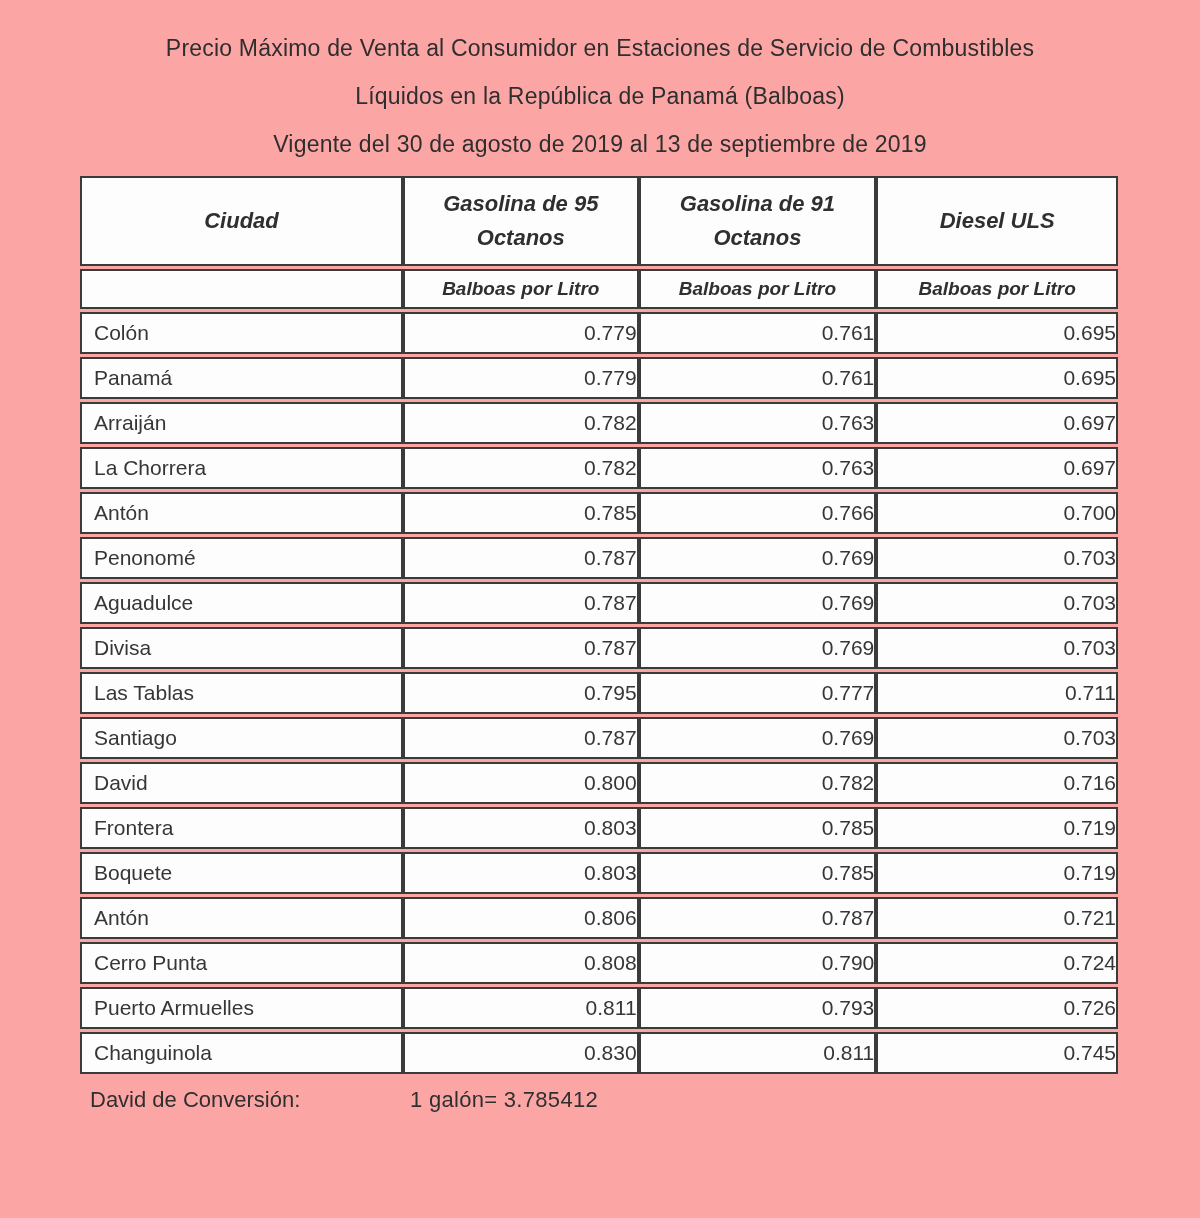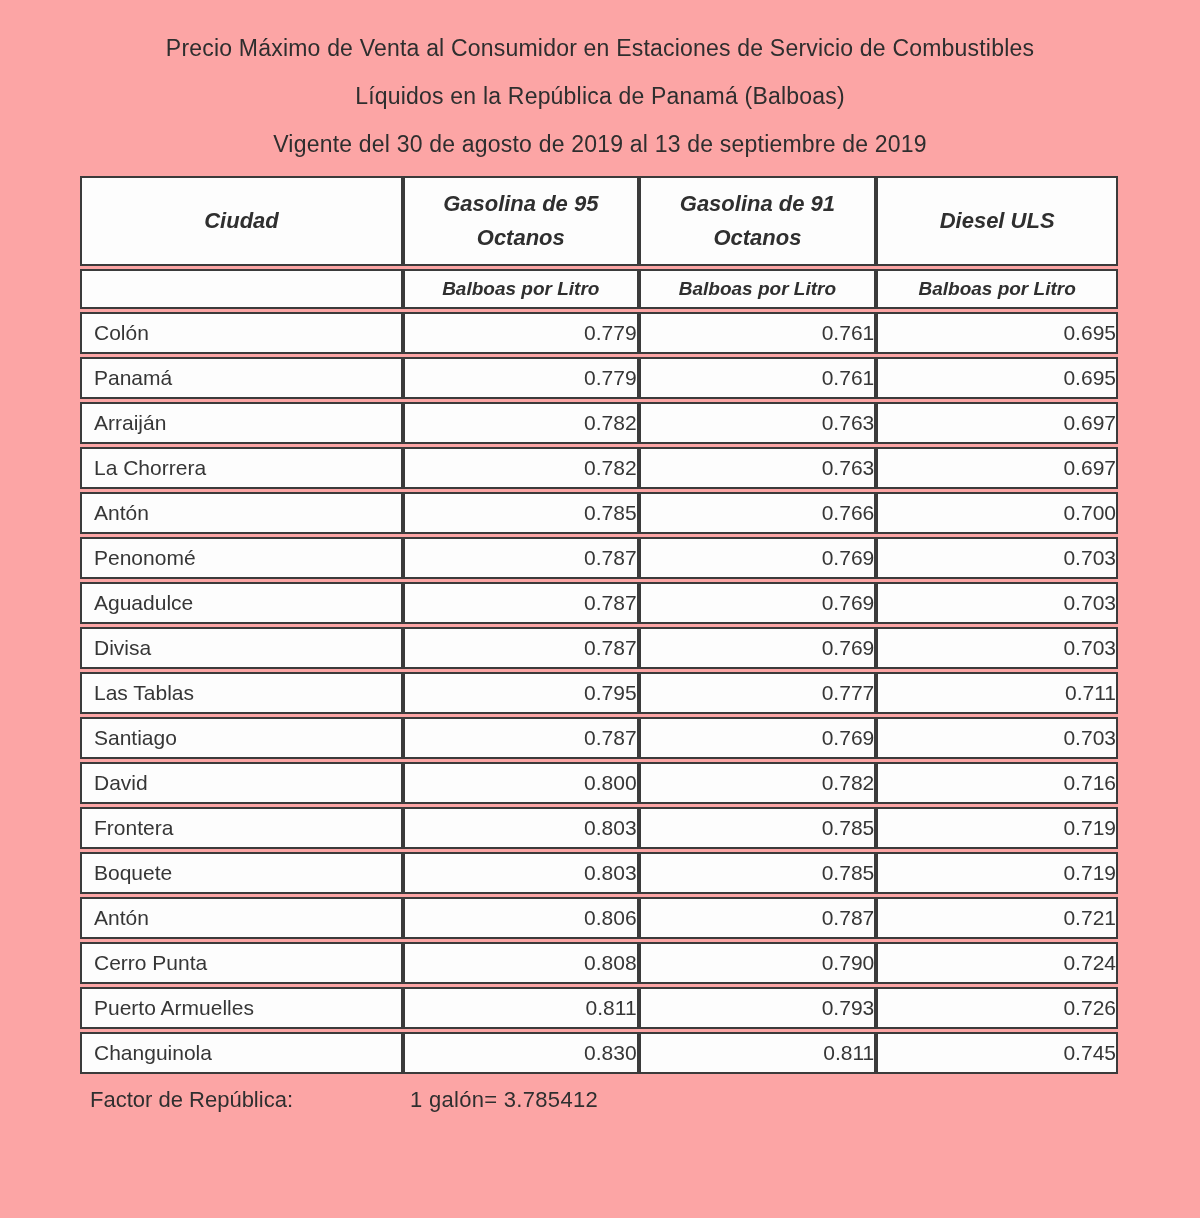--- a/index.html
+++ b/index.html
@@ -251,17 +251,17 @@
     <tr>
       <td class="city">Changuinola</td>
       <td class="val">0.830</td>
       <td class="val">0.811</td>
       <td class="val">0.745</td>
     </tr>
   </tbody>
   </table>
 
   <div class="footer">
-    <span class="flabel">Factor de República:</span>
+    <span class="flabel">David de Conversión:</span>
     <span class="fvalue">1 galón= 3.785412</span>
   </div>
 
 </div>
 
 </body></html>

